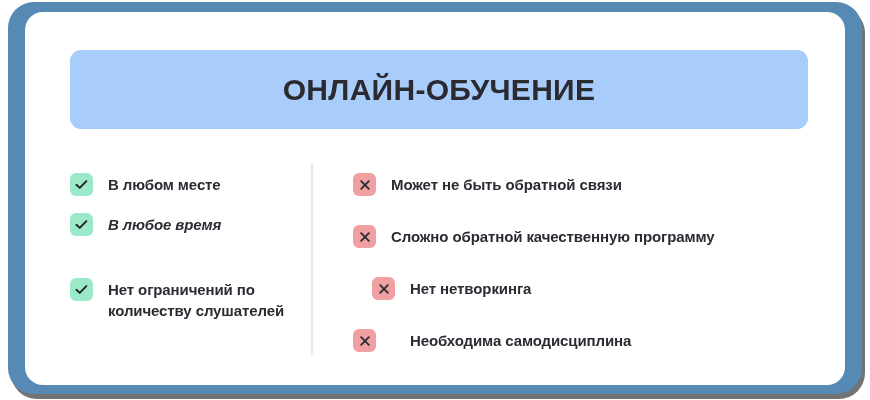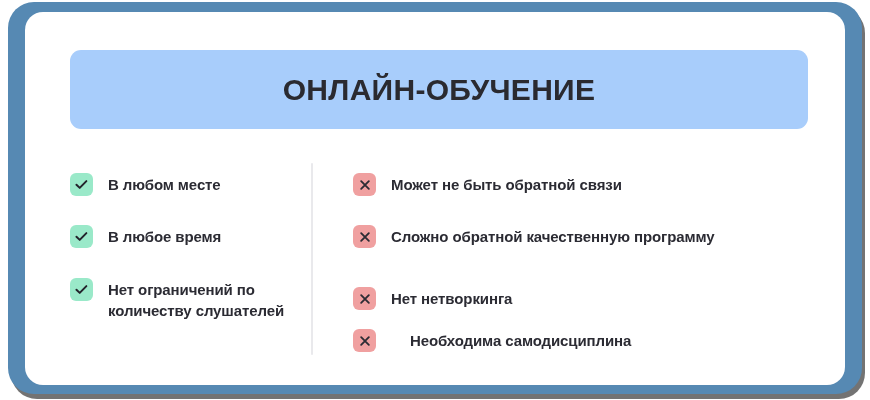--- a/index.html
+++ b/index.html
@@ -141,21 +141,21 @@
           <div class="row" style="top: 18px;">
             <span class="badge ok">
               <span class="icon">
                 <svg width="15" height="15" viewBox="0 0 16 16">
                   <path d="M2.6 8.2 L6.1 11.6 L13.2 4.4" fill="none" stroke="#23232b" stroke-width="2.1" stroke-linecap="round" stroke-linejoin="round"></path>
                 </svg>
               </span>
             </span>
             <span class="row-label">В любом месте</span>
           </div>
-          <div class="row" style="top: 70px;">
+          <div class="row" style="top: 58px; font-style: italic;">
             <span class="badge ok">
               <span class="icon">
                 <svg width="15" height="15" viewBox="0 0 16 16">
                   <path d="M2.6 8.2 L6.1 11.6 L13.2 4.4" fill="none" stroke="#23232b" stroke-width="2.1" stroke-linecap="round" stroke-linejoin="round"></path>
                 </svg>
               </span>
             </span>
             <span class="row-label">В любое время</span>
           </div>
           <div class="row" style="top: 123px;">
@@ -184,21 +184,21 @@
           <div class="row" style="top: 70px;">
             <span class="badge bad">
               <span class="icon">
                 <svg width="14" height="14" viewBox="0 0 16 16">
                   <path d="M3.6 3.6 L12.4 12.4 M12.4 3.6 L3.6 12.4" fill="none" stroke="#2c2c34" stroke-width="2.1" stroke-linecap="round"></path>
                 </svg>
               </span>
             </span>
             <span class="row-label">Сложно обратной качественную программу</span>
           </div>
-          <div class="row" style="top: 132px;">
+          <div class="row" style="top: 122px; margin-left: 19px;">
             <span class="badge bad">
               <span class="icon">
                 <svg width="14" height="14" viewBox="0 0 16 16">
                   <path d="M3.6 3.6 L12.4 12.4 M12.4 3.6 L3.6 12.4" fill="none" stroke="#2c2c34" stroke-width="2.1" stroke-linecap="round"></path>
                 </svg>
               </span>
             </span>
             <span class="row-label">Нет нетворкинга</span>
           </div>
           <div class="row" style="top: 174px; gap: 19px;">

